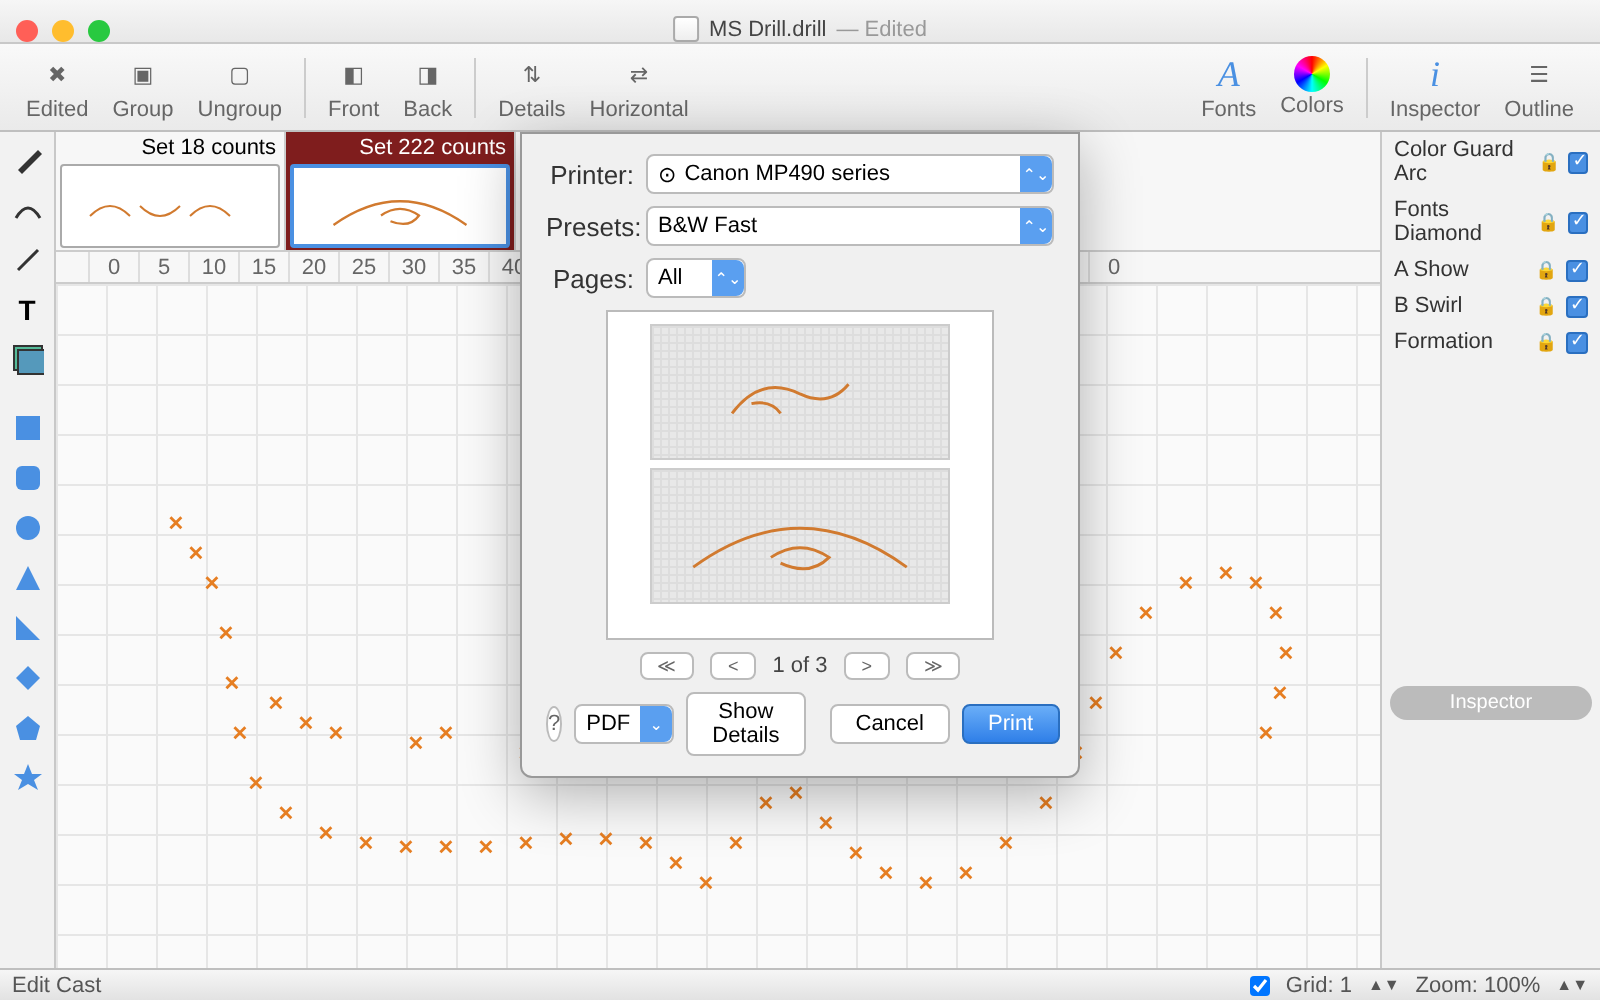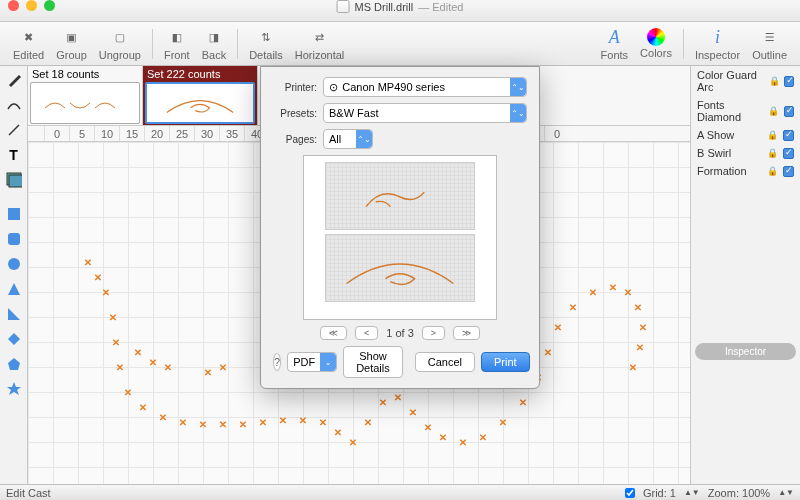--- a/index.html
+++ b/index.html
@@ -1,55 +1,55 @@
 <!DOCTYPE html>
 <html><head>
 <meta charset="utf-8">
 <style>
 *{margin:0;padding:0;box-sizing:border-box;font-family:-apple-system,Helvetica,Arial,sans-serif;font-size:11px;-webkit-font-smoothing:antialiased}
 body{background:#ececec;width:800px;height:500px;overflow:hidden;position:relative}
-.titlebar{height:22px;background:linear-gradient(#f6f6f6,#e8e8e8);border-bottom:1px solid #c8c8c8;display:flex;align-items:flex-start;padding:0 8px;position:relative}
+.titlebar{height:22px;background:linear-gradient(#f6f6f6,#e8e8e8);border-bottom:1px solid #c8c8c8;display:flex;align-items:flex-end;padding:0 8px;position:relative}
 .traffic{display:flex;gap:7px}
 .dot{width:11px;height:11px;border-radius:50%}
 .dot.r{background:#ff5f57}.dot.y{background:#ffbd2e}.dot.g{background:#28c940}
 .title{position:absolute;left:50%;transform:translateX(-50%);display:flex;align-items:center;gap:5px;color:#444}
 .title .ed{color:#999}
 .doc-ic{width:13px;height:13px;background:linear-gradient(#fff,#eee);border:1px solid #aaa;border-radius:2px}
 .toolbar{height:44px;background:linear-gradient(#f9f9f9,#eaeaea);border-bottom:1px solid #bfbfbf;display:flex;align-items:center;padding:0 8px;gap:2px}
 .tb-btn{display:flex;flex-direction:column;align-items:center;gap:1px;padding:2px 5px;color:#666;font-size:9px}
 .tb-ic{width:22px;height:22px;border-radius:4px;display:flex;align-items:center;justify-content:center}
 .tb-sep{width:1px;height:30px;background:#ccc;margin:0 4px}
 .tb-spacer{flex:1}
 .main{display:flex;height:418px}
 .left-tools{width:28px;background:#f2f2f2;border-right:1px solid #c8c8c8;display:flex;flex-direction:column;padding-top:3px;gap:3px;align-items:center}
 .lt{width:22px;height:22px;display:flex;align-items:center;justify-content:center;border-radius:3px}
 .canv-area{flex:1;display:flex;flex-direction:column;background:#fff;position:relative;overflow:hidden}
 .sets{height:60px;background:#f7f7f7;border-bottom:1px solid #ccc;display:flex}
 .set{width:115px;border-right:1px solid #ccc;padding:2px;position:relative}
 .set.active{background:#7f1d1d}
-.set-h{display:flex;justify-content:flex-start;font-size:9px;padding:0 2px}
+.set-h{display:flex;justify-content:flex-end;font-size:9px;padding:0 2px}
 .set.active .set-h{color:#fff}
 .set-thumb{height:42px;background:#fff;border:1px solid #aaa;margin-top:2px;border-radius:2px}
 .set.active .set-thumb{border:2px solid #4a90e2}
 .ruler-h{height:16px;background:#f7f7f7;border-bottom:1px solid #ccc;display:flex;font-size:8px;color:#666;padding-left:16px}
 .ruler-h div{width:25px;text-align:center;border-left:1px solid #ddd;line-height:16px}
 .canvas{flex:1;position:relative;background:#fafafa;background-image:linear-gradient(#e6e6e6 1px,transparent 1px),linear-gradient(90deg,#e6e6e6 1px,transparent 1px);background-size:25px 25px}
 .mark{position:absolute;color:#e67e22;font-size:10px;font-weight:bold;transform:translate(-50%,-50%)}
 .rpanel{width:110px;background:#f2f2f2;border-left:1px solid #c8c8c8;display:flex;flex-direction:column}
 .layer{display:flex;align-items:center;padding:3px 6px;font-size:10px;color:#333;gap:4px}
 .layer .lk{margin-left:auto;font-size:9px}
 .layer .cb{width:11px;height:11px;background:#4a90e2;border:1px solid #2a6fc0;border-radius:2px;position:relative}
 .layer .cb::after{content:'✓';color:#fff;position:absolute;top:-2px;left:1px;font-size:9px}
 .insp{margin-top:auto;margin-bottom:120px;padding:4px}
 .insp-lbl{background:#bbb;color:#fff;text-align:center;padding:3px;border-radius:10px;font-size:10px}
 .status{height:16px;background:linear-gradient(#f6f6f6,#e2e2e2);border-top:1px solid #bfbfbf;display:flex;align-items:center;padding:0 6px;font-size:9px;color:#555;gap:8px}
 .status .sp{flex:1}
 .dialog{position:absolute;top:66px;left:260px;width:280px;background:#f0f0f0;border:1px solid #999;border-radius:0 0 6px 6px;box-shadow:0 8px 30px rgba(0,0,0,.3);z-index:100;padding:10px 12px}
 .drow{display:flex;align-items:center;margin-bottom:6px;gap:6px}
-.drow label{width:44px;text-align:right;font-size:10px;color:#333}
+.drow label{width:44px;text-align:right;font-size:13px;color:#333}
 .sel{flex:1;height:20px;background:#fff;border:1px solid #bbb;border-radius:4px;padding:0 5px;display:flex;align-items:center;font-size:11px;position:relative}
 .sel .arr{position:absolute;right:0;top:0;width:16px;height:100%;background:#5a9ff0;border-radius:0 4px 4px 0;display:flex;align-items:center;justify-content:center;color:#fff;font-size:8px}
 .num-in{width:40px;height:20px;background:#fff;border:1px solid #bbb;border-radius:4px;padding:0 4px;font-size:11px;color:#333}
 .step{width:14px;height:20px;background:#fff;border:1px solid #bbb;border-radius:3px;font-size:7px;text-align:center;color:#666;line-height:10px}
 .preview{background:#fff;border:1px solid #bbb;margin:6px 30px;padding:6px;height:165px;display:flex;flex-direction:column;gap:4px;align-items:center}
 .page{width:150px;height:68px;background:#e8e8e8;background-image:linear-gradient(#ddd 1px,transparent 1px),linear-gradient(90deg,#ddd 1px,transparent 1px);background-size:4px 4px;position:relative;border:1px solid #ccc}
 .pnav{display:flex;align-items:center;justify-content:center;gap:8px;margin:4px 0;font-size:10px;color:#444}
 .pnav button{background:#fff;border:1px solid #bbb;border-radius:4px;padding:1px 8px;font-size:9px;color:#666}
 .dbtns{display:flex;align-items:center;gap:6px;margin-top:6px}
 .dbtn{background:#fff;border:1px solid #bbb;border-radius:4px;padding:3px 12px;font-size:11px}

